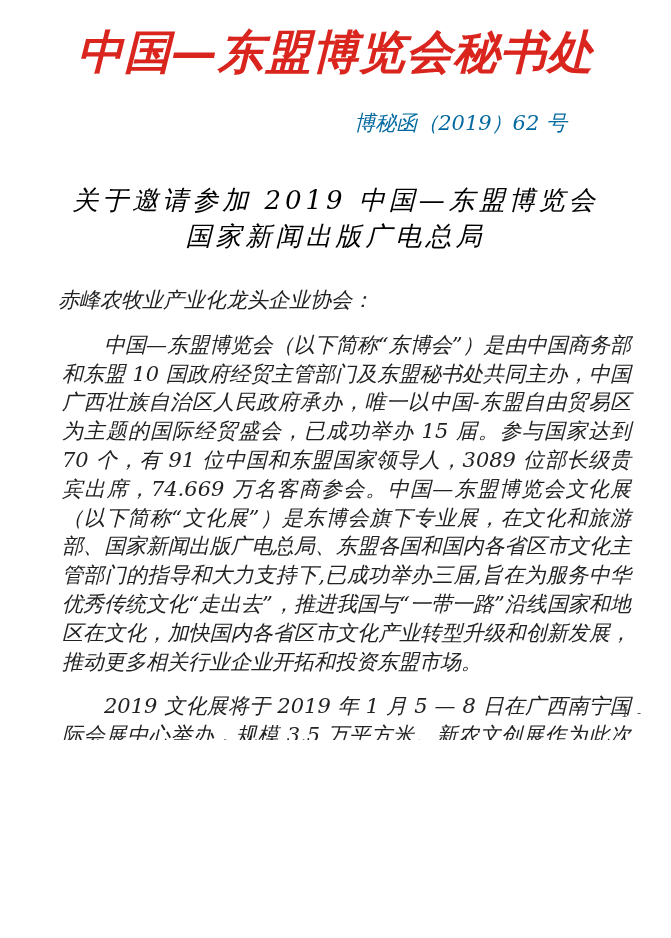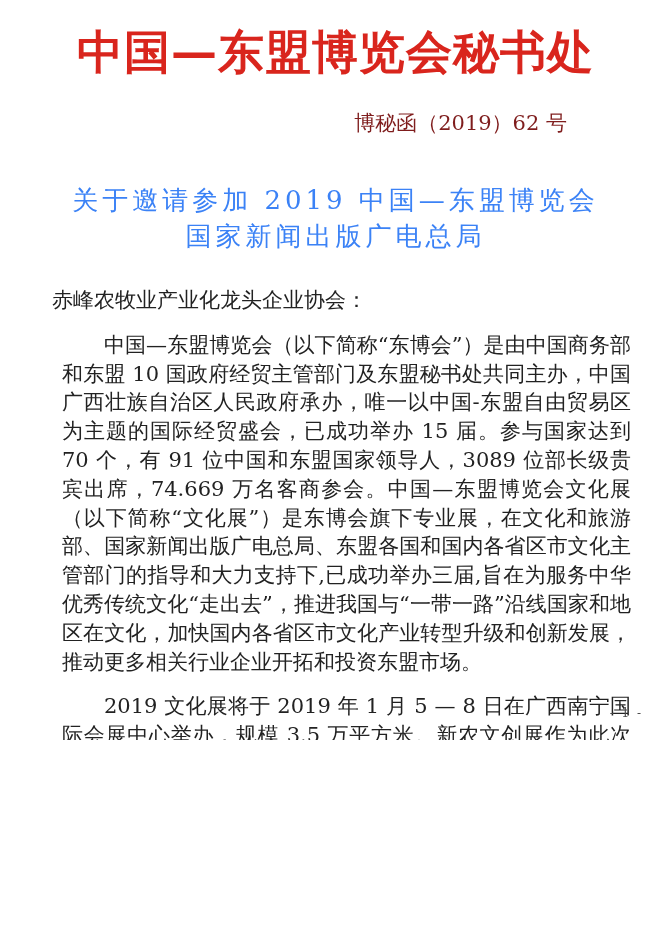--- a/index.html
+++ b/index.html
@@ -8,56 +8,57 @@
     background: #ffffff;
   }
   .page {
     position: relative;
     width: 671px;
     height: 740px;
     background: #ffffff;
     overflow: hidden;
     font-family: "DejaVu Serif", "Liberation Serif", serif;
     color: #1a1a1a;
+    font-style: italic;
   }
   .org-name {
     padding-top: 22px;
     text-align: center;
     font-size: 46px;
     line-height: 60px;
     font-weight: bold;
     letter-spacing: 1px;
     white-space: nowrap;
   }
   .doc-number {
     margin-top: 26px;
     padding-right: 104px;
     text-align: right;
     font-size: 21px;
     line-height: 30px;
-    color: #7f1d1d;
+    color: #0369a1;
   }
   .doc-title {
     margin-top: 44px;
     text-align: center;
     font-size: 26px;
     line-height: 36px;
     letter-spacing: 4px;
-    color: #3b82f6;
+    color: #000000;
   }
   .content {
     margin: 32px 24px 0 46px;
     font-size: 21px;
     line-height: 28.8px;
     text-align: justify;
     color: #222222;
   }
   .recipient {
     text-indent: 0;
-    margin: 6px;
+    margin: 12px;
   }
   .content p.body-para {
     margin: 16px;
     text-indent: 2em;
   }
   .page-number {
     position: absolute;
     right: 28px;
     bottom: 20px;
     font-size: 12px;

